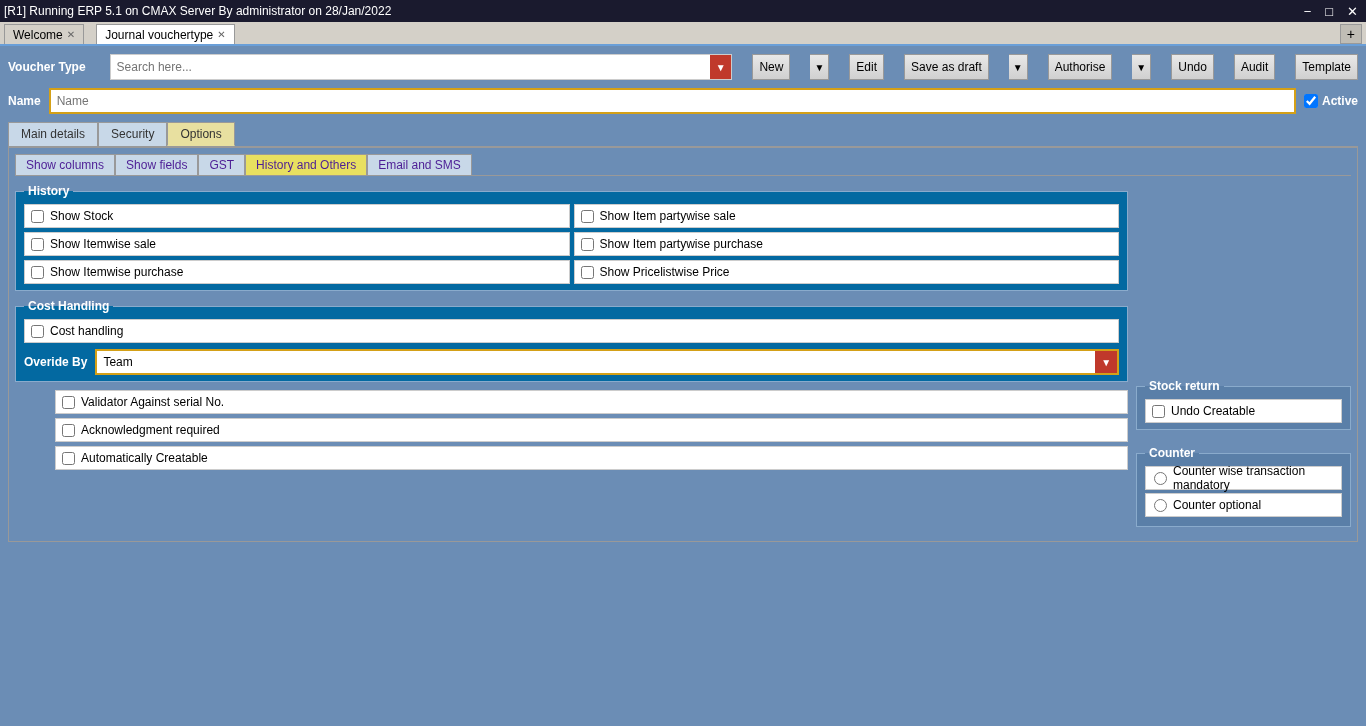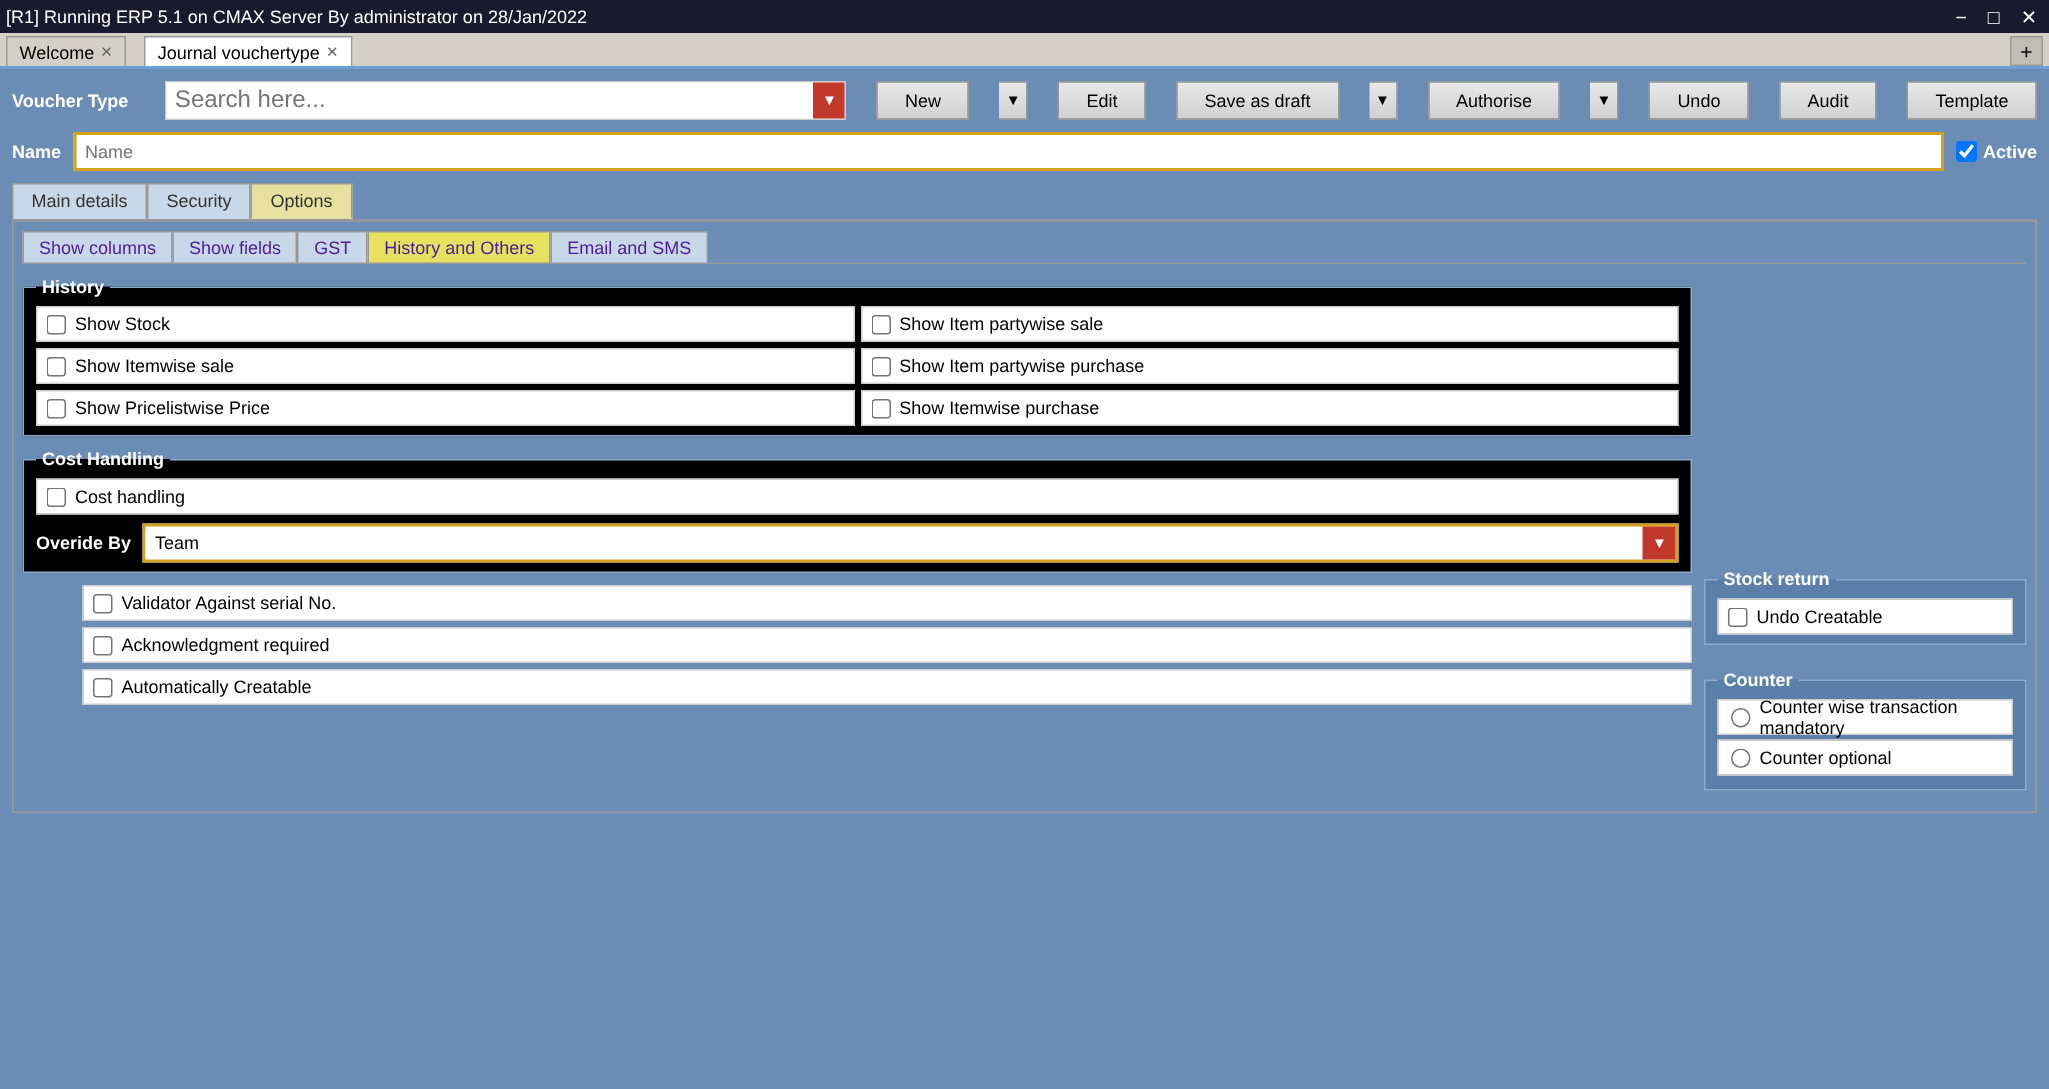--- a/index.html
+++ b/index.html
@@ -79,41 +79,41 @@
       display: flex;
       align-items: center;
       position: relative;
       max-width: 680px;
     }
     .search-combo input {
       border: none;
       outline: none;
       width: 100%;
       padding: 2px 6px;
-      font-size: 16px;
+      font-size: 12px;
       height: 100%;
     }
     .search-combo .dropdown-arrow {
       background: #c0392b;
       color: white;
       width: 22px;
       height: 100%;
       display: flex;
       align-items: center;
       justify-content: center;
       cursor: pointer;
       font-size: 10px;
     }
 
     .btn {
       height: 26px;
       border: 1px solid #999;
       background: linear-gradient(to bottom, #e8e8e8, #d0d0d0);
       cursor: pointer;
-      padding: 0 18px;
+      padding: 0 6px;
       font-size: 12px;
       display: flex;
       align-items: center;
       gap: 2px;
       white-space: nowrap;
     }
     .btn-arrow {
       height: 26px;
       border: 1px solid #999;
       background: linear-gradient(to bottom, #e8e8e8, #d0d0d0);
@@ -182,21 +182,21 @@
       padding: 3px 10px;
       cursor: pointer;
       font-size: 12px;
       color: #4c1d95;
     }
     .sub-tab.active { background: #e8e060; }
 
     
     fieldset {
       border: 1px solid #8aabcc;
-      background: #000000;
+      background: #0369a1;
       margin-bottom: 8px;
       padding: 6px 8px;
     }
     legend {
       color: white;
       font-weight: bold;
       font-size: 12px;
       padding: 0 4px;
     }
 
@@ -389,26 +389,26 @@
             </div>
             <div class="check-item">
               <input type="checkbox" id="showItemwiseSale" style="">
               <label for="showItemwiseSale">Show Itemwise sale</label>
             </div>
             <div class="check-item">
               <input type="checkbox" id="showItemPartywisePurchase" style="">
               <label for="showItemPartywisePurchase">Show Item partywise purchase</label>
             </div>
             <div class="check-item">
+              <input type="checkbox" id="showItemwisePurchase" style="">
+              <label for="showItemwisePurchase">Show Itemwise purchase</label>
+            </div>
+            <div class="check-item">
               <input type="checkbox" id="showPricelistwisePrice" style="">
               <label for="showPricelistwisePrice">Show Pricelistwise Price</label>
-            </div>
-            <div class="check-item">
-              <input type="checkbox" id="showItemwisePurchase" style="">
-              <label for="showItemwisePurchase">Show Itemwise purchase</label>
             </div>
           </div>
         </fieldset>
 
         <fieldset>
           <legend>Cost Handling</legend>
           <div class="check-item" style="margin-bottom:6px;">
             <input type="checkbox" id="costHandling" style="">
             <label for="costHandling">Cost handling</label>
           </div>

